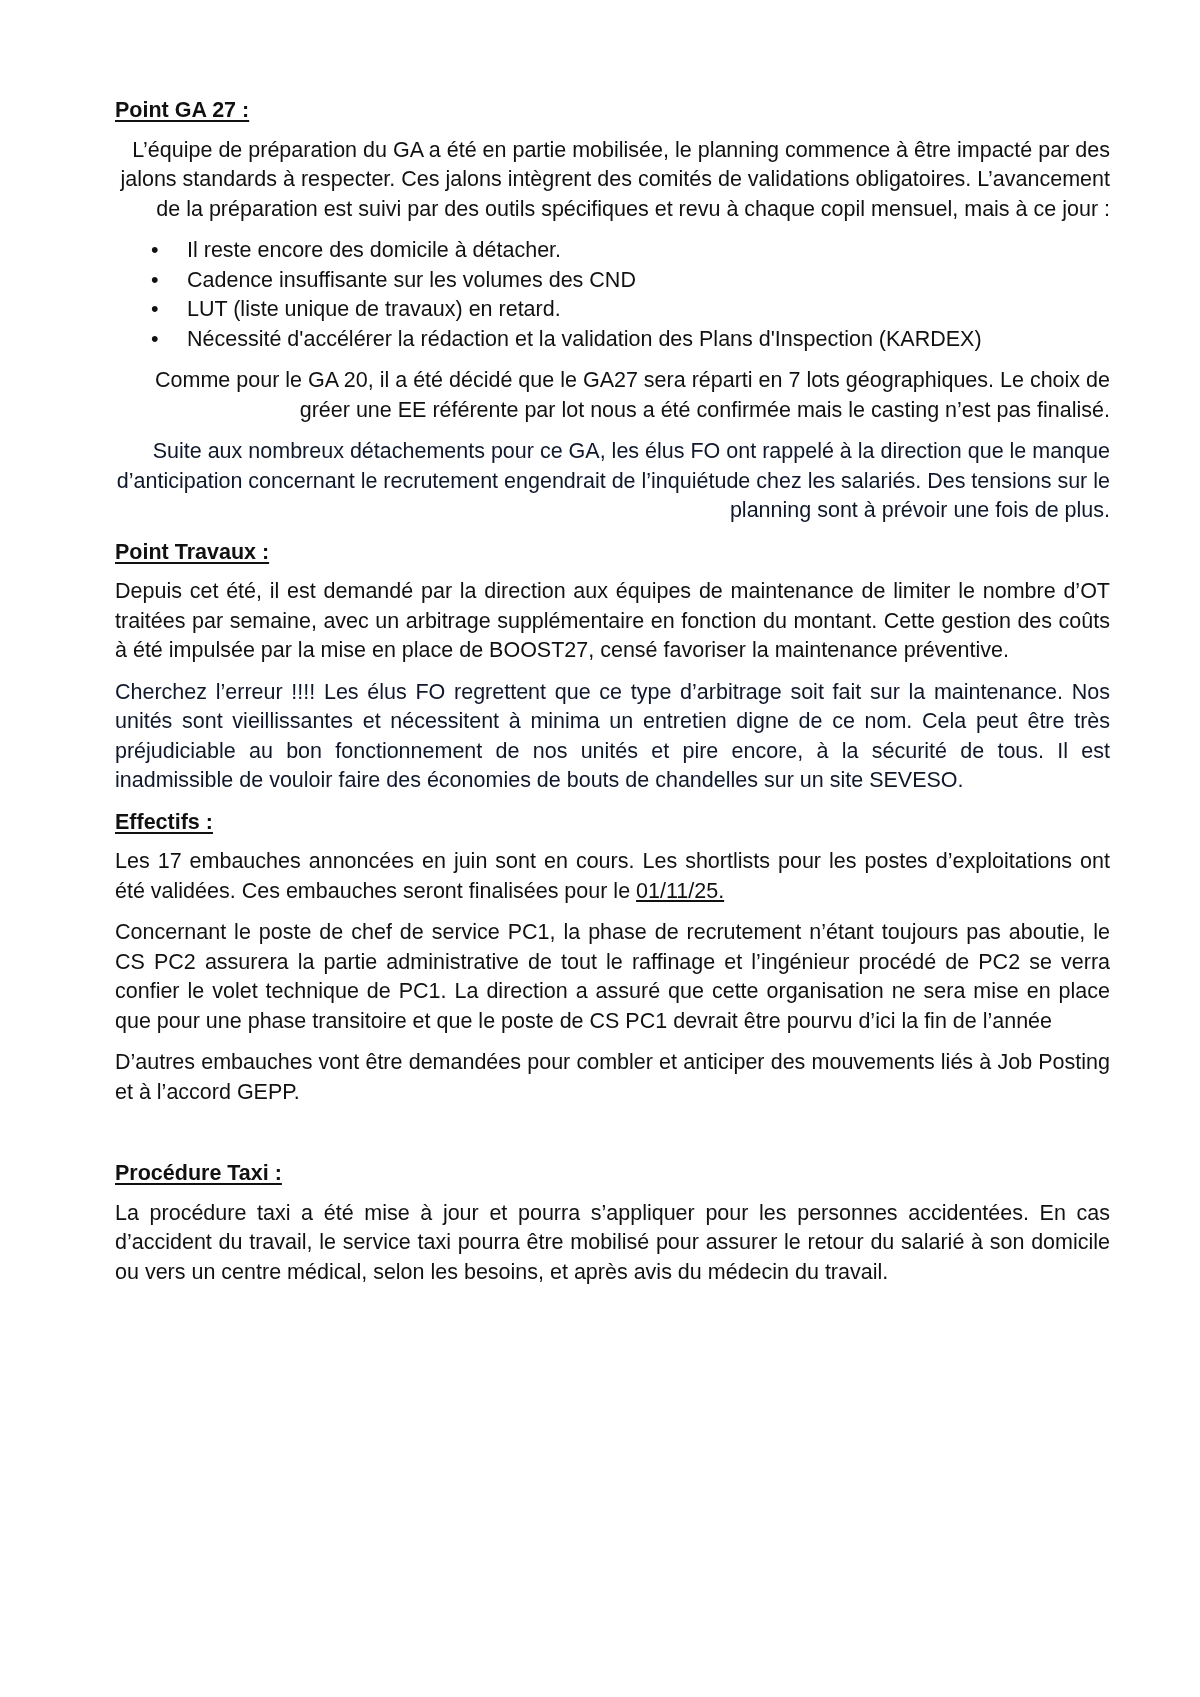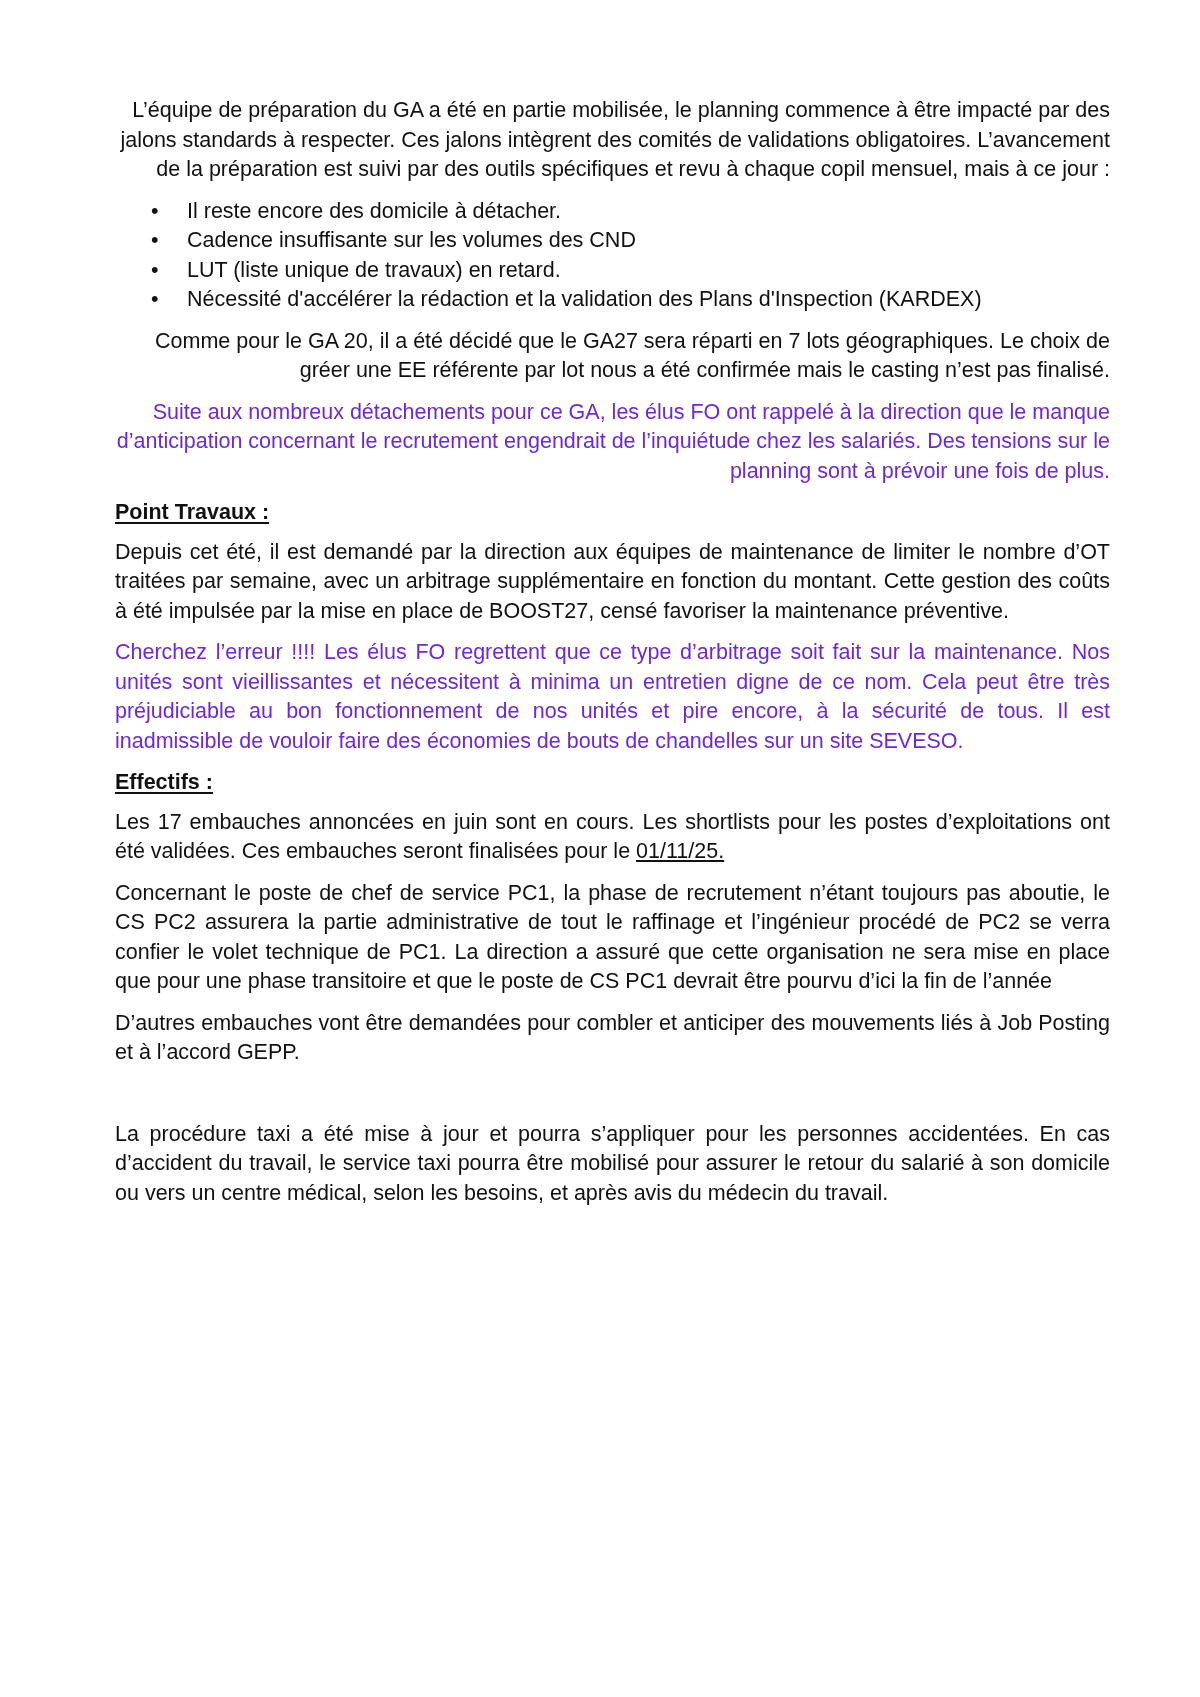--- a/index.html
+++ b/index.html
@@ -5,32 +5,33 @@
     html, body { margin: 0; padding: 0; background: #ffffff; }
     body { width: 1200px; height: 1697px; position: relative; overflow: hidden; }
     .page {
       position: absolute; left: 115px; top: 96px; width: 995px;
       font-family: "Liberation Sans", sans-serif;
       font-size: 21.5px; line-height: 29.5px; color: #111111;
     }
     .h { font-weight: bold; text-decoration: underline; text-underline-offset: 3px; margin: 0 0 10px 0; }
     .p { margin: 0 0 12px 0; text-align: right; }
     .j { text-align: justify; }
-    .red { color: #6d28d9; }
+    .red { color: #0f172a; }
     ul { margin: 0 0 12px 0; padding-left: 72px; list-style: none; }
     li { position: relative; }
     li .bullet { position: absolute; left: -36px; top: 0; }
     .u { text-decoration: underline; margin-top: 19px; }
     .gap { height: 40px; }
   </style>
 </head>
 <body>
 
 <div class="page">
 
+  <div class="h">Point GA 27 :</div>
   <div class="p">L’équipe de préparation du GA a été en partie mobilisée, le planning commence à être impacté par des jalons standards à respecter. Ces jalons intègrent des comités de validations obligatoires. L’avancement de la préparation est suivi par des outils spécifiques et revu à chaque copil mensuel, mais à ce jour :</div>
   <ul>
     <li><span class="bullet">•</span><span>Il reste encore des domicile à détacher.</span></li>
     <li><span class="bullet">•</span><span>Cadence insuffisante sur les volumes des CND</span></li>
     <li><span class="bullet">•</span><span>LUT (liste unique de travaux) en retard.</span></li>
     <li><span class="bullet">•</span><span>Nécessité d'accélérer la rédaction et la validation des Plans d'Inspection (KARDEX)</span></li>
   </ul>
   <div class="p">Comme pour le GA 20, il a été décidé que le GA27 sera réparti en 7 lots géographiques. Le choix de gréer une EE référente par lot nous a été confirmée mais le casting n’est pas finalisé.</div>
   <div class="p red">Suite aux nombreux détachements pour ce GA, les élus FO ont rappelé à la direction que le manque d’anticipation concernant le recrutement engendrait de l’inquiétude chez les salariés. Des tensions sur le planning sont à prévoir une fois de plus.</div>
 
@@ -38,15 +39,16 @@
   <div class="p j">Depuis cet été, il est demandé par la direction aux équipes de maintenance de limiter le nombre d’OT traitées par semaine, avec un arbitrage supplémentaire en fonction du montant. Cette gestion des coûts à été impulsée par la mise en place de BOOST27, censé favoriser la maintenance préventive.</div>
   <div class="p j red">Cherchez l’erreur !!!! Les élus FO regrettent que ce type d’arbitrage soit fait sur la maintenance. Nos unités sont vieillissantes et nécessitent à minima un entretien digne de ce nom. Cela peut être très préjudiciable au bon fonctionnement de nos unités et pire encore, à la sécurité de tous. Il est inadmissible de vouloir faire des économies de bouts de chandelles sur un site SEVESO.</div>
 
   <div class="h">Effectifs :</div>
   <div class="p j"><span>Les 17 embauches annoncées en juin sont en cours. Les shortlists pour les postes d’exploitations ont été validées. Ces embauches seront finalisées pour le </span><span class="u">01/11/25.</span></div>
   <div class="p j">Concernant le poste de chef de service PC1, la phase de recrutement n’étant toujours pas aboutie, le CS PC2 assurera la partie administrative de tout le raffinage et l’ingénieur procédé de PC2 se verra confier le volet technique de PC1. La direction a assuré que cette organisation ne sera mise en place que pour une phase transitoire et que le poste de CS PC1 devrait être pourvu d’ici la fin de l’année</div>
   <div class="p j">D’autres embauches vont être demandées pour combler et anticiper des mouvements liés à Job Posting et à l’accord GEPP.</div>
 
   <div class="gap"></div>
 
+  <div class="h">Procédure Taxi :</div>
   <div class="p j">La procédure taxi a été mise à jour et pourra s’appliquer pour les personnes accidentées. En cas d’accident du travail, le service taxi pourra être mobilisé pour assurer le retour du salarié à son domicile ou vers un centre médical, selon les besoins, et après avis du médecin du travail.</div>
 
 </div>
 
 </body></html>

